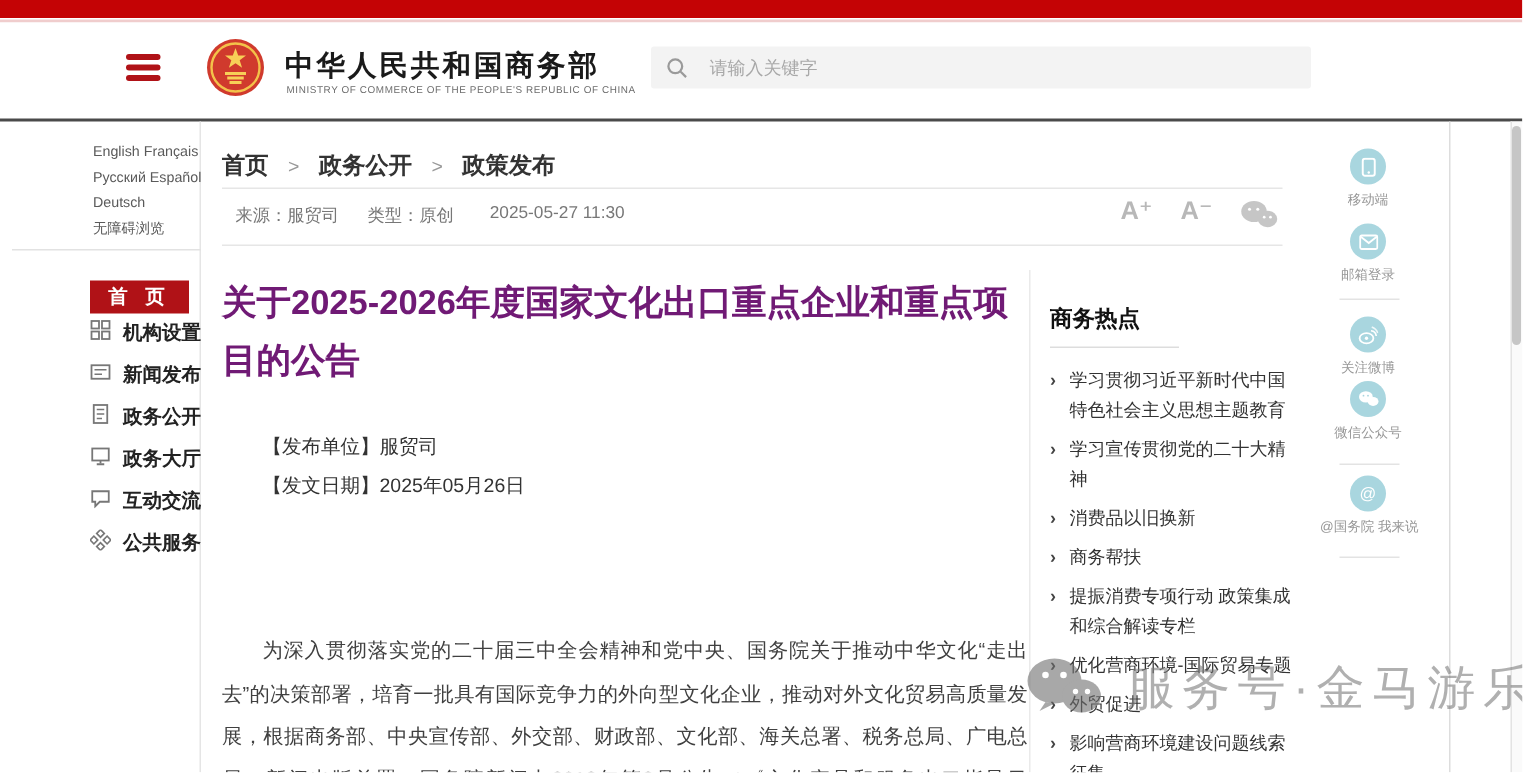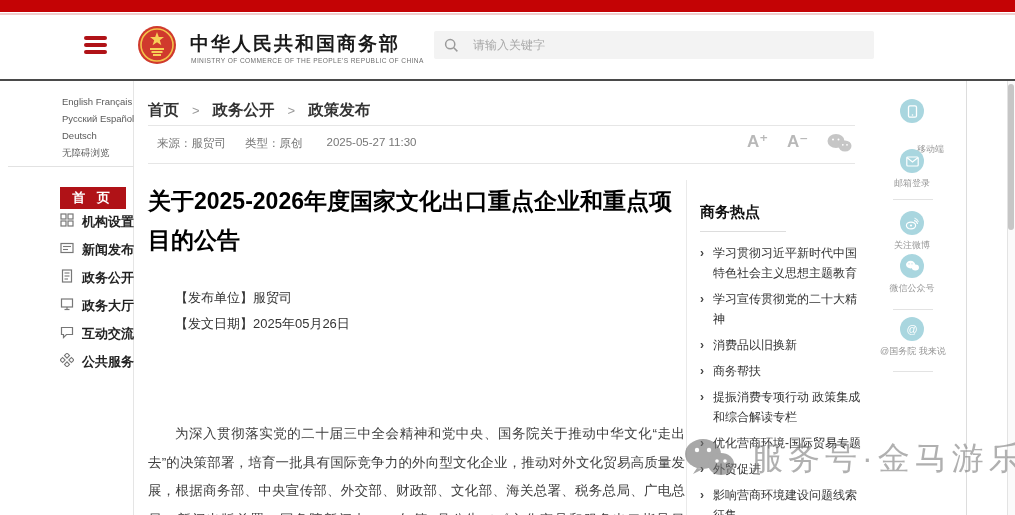--- a/index.html
+++ b/index.html
@@ -69,21 +69,21 @@
   .meta .m2{margin-left:19px;}
   .meta .m3{margin-left:24px;}
   .font-ctrl{position:absolute;top:131px;color:#b8b8b8;font-size:17px;font-weight:bold;cursor:pointer;}
   .fc-plus{left:747px;}
   .fc-minus{left:787px;}
   .fc-wechat{position:absolute;left:826px;top:133px;cursor:pointer;}
   .meta-divider{position:absolute;left:148px;top:163px;width:707px;height:1px;background:#e6e6e6;}
 
   
   .art-title{position:absolute;left:148px;top:182px;width:545px;font-size:23px;font-weight:bold;
-    color:#000000;line-height:39px;}
+    color:#701a75;line-height:39px;}
   .art-info{position:absolute;left:175px;top:285px;font-size:13px;color:#333;line-height:25.5px;}
   .art-body{position:absolute;left:148px;top:420px;width:537px;height:95px;overflow:hidden;
     font-size:13.5px;color:#404040;line-height:28.5px;text-indent:2em;text-align:justify;}
 
   
   .v-divider-right{position:absolute;left:686px;top:180px;width:1px;height:335px;background:#eaeaea;}
   .ht-title{position:absolute;left:700px;top:203px;font-size:15px;font-weight:bold;color:#111;}
   .ht-underline{position:absolute;left:700px;top:231px;width:86px;height:1px;background:#ddd;}
   .ht-list{position:absolute;left:700px;top:243px;width:172px;display:flex;flex-direction:column;gap:6px;}
   .ht-item{display:flex;font-size:12px;line-height:20px;color:#333;cursor:pointer;}
@@ -285,21 +285,21 @@
       </div>
 
   </div>
 
   <div class="tb-circle" style="left:900px;top:99px;">
     <svg width="11" height="13" viewBox="0 0 11 13">
         <rect x="1.5" y="0.8" width="8" height="11.4" rx="1.5" fill="none" stroke="#fff" stroke-width="1.3"></rect>
         <circle cx="5.5" cy="10" r="0.8" fill="#fff"></circle>
       </svg>
   </div>
-  <div class="tb-label" style="top:143px;text-align:right;">移动端</div>
+  <div class="tb-label" style="top:127px;">移动端</div>
 
   <div class="tb-circle" style="left:900px;top:149px;">
     <svg width="13" height="11" viewBox="0 0 13 11">
         <rect x="0.8" y="1" width="11.4" height="9" rx="1" fill="none" stroke="#fff" stroke-width="1.2"></rect>
         <path d="M1.2 1.8 L6.5 6 L11.8 1.8" fill="none" stroke="#fff" stroke-width="1.2"></path>
       </svg>
   </div>
   <div class="tb-label" style="top:177px;">邮箱登录</div>
 
   <div class="tb-divider" style="top:199px;"></div>

